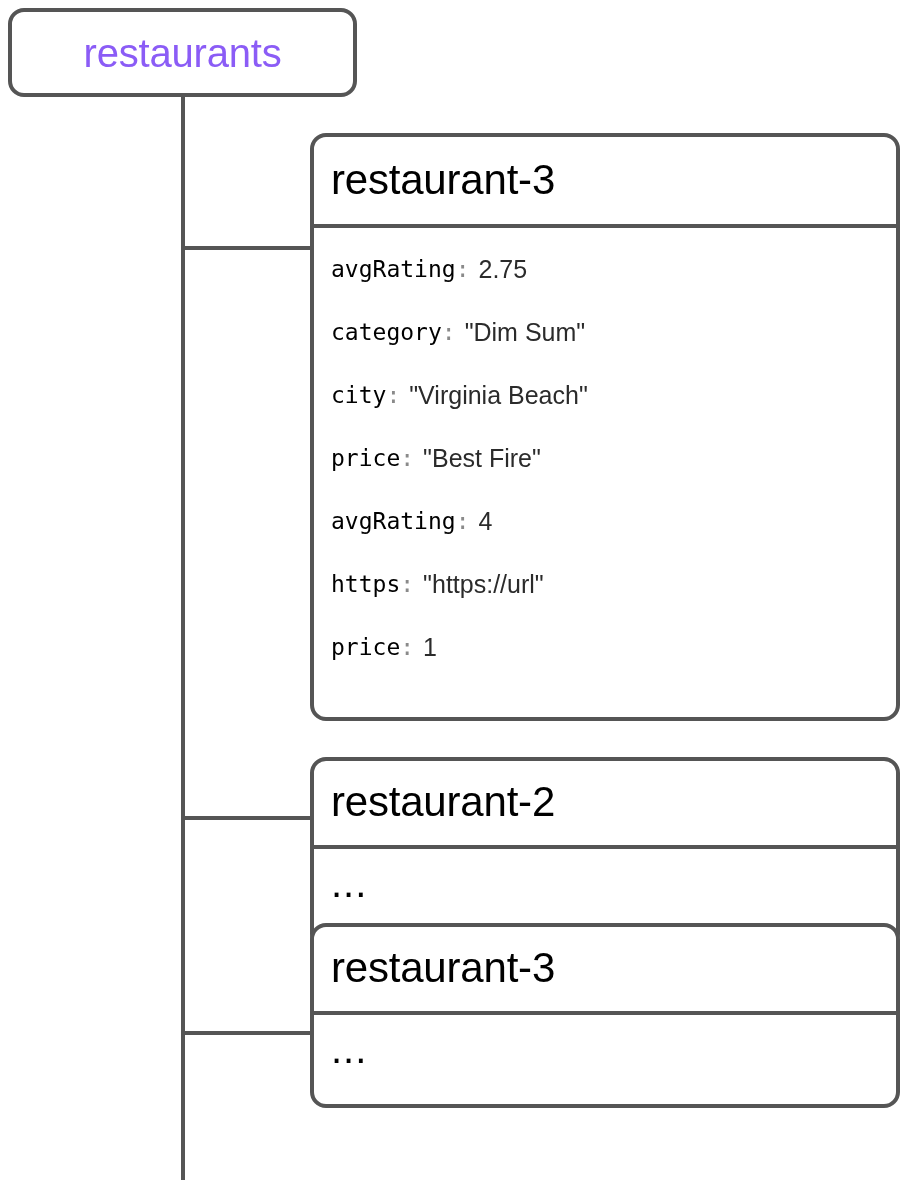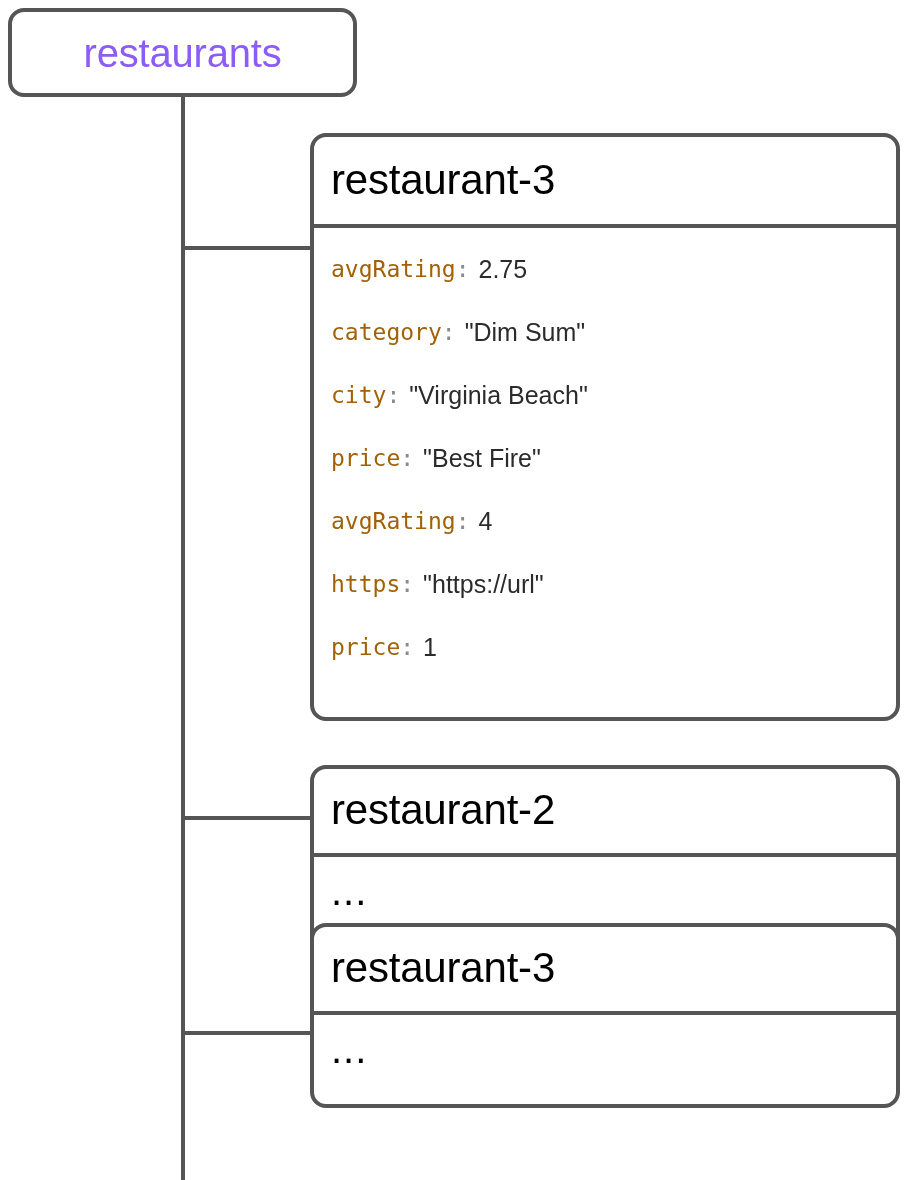--- a/index.html
+++ b/index.html
@@ -69,21 +69,21 @@
     position: absolute;
     left: 310px;
     width: 590px;
     box-sizing: border-box;
     border: 4px solid #555555;
     border-radius: 16px;
     background: #ffffff;
     overflow: hidden;
   }
   .doc-card.card-1 { top: 133px;  height: 588px; }
-  .doc-card.card-2 { top: 757px;  height: 193px; margin-top: 8px; }
+  .doc-card.card-2 { top: 757px;  height: 193px; }
   .doc-card.card-3 { top: 923px;  height: 185px; }
 
   .doc-header {
     height: 91px;
     box-sizing: border-box;
     border-bottom: 4px solid #555555;
     display: flex;
     align-items: center;
     padding: 0 0 0 17px;
   }
@@ -106,21 +106,21 @@
     height: 63px;
     display: flex;
     align-items: center;
     white-space: nowrap;
   }
   .card-1 .doc-body { padding-top: 10px; }
 
   .field-key {
     font-family: "DejaVu Sans Mono", monospace;
     font-size: 23px;
-    color: #a16207;
+    color: #000000;
     line-height: 1;
   }
   .field-colon {
     font-family: "DejaVu Sans Mono", monospace;
     font-size: 23px;
     color: #8a8a8a;
     line-height: 1;
   }
   .field-val {
     font-family: "Liberation Sans", sans-serif;

